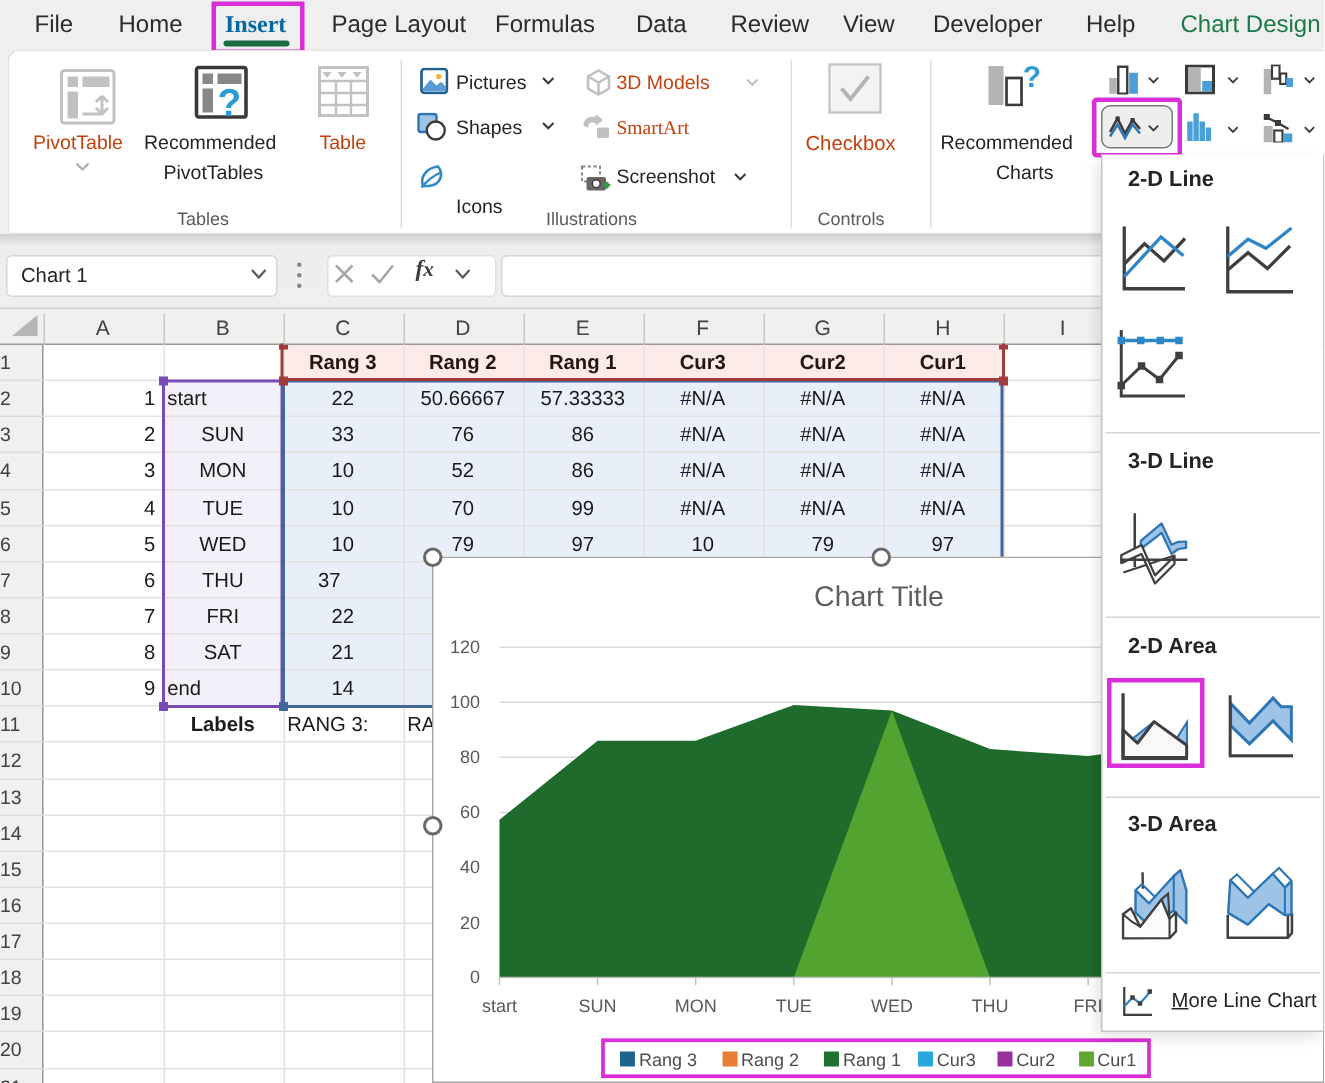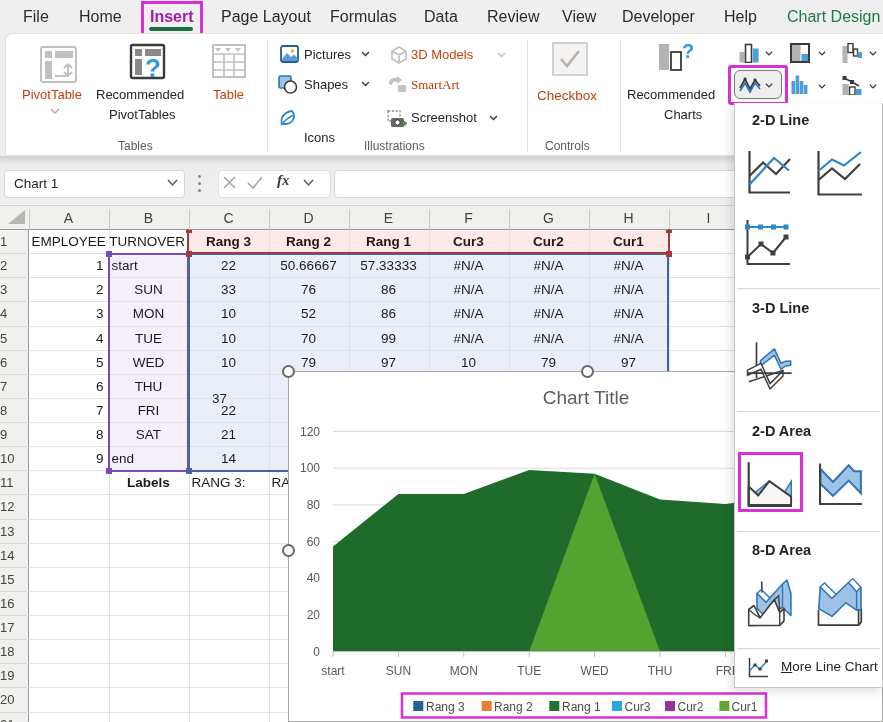--- a/index.html
+++ b/index.html
@@ -25,21 +25,21 @@
 <div class="tab" style="left:23px;">File</div>
 <div class="tab" style="left:79px;">Home</div>
 <div class="tab" style="left:221px;">Page Layout</div>
 <div class="tab" style="left:330px;">Formulas</div>
 <div class="tab" style="left:424px;">Data</div>
 <div class="tab" style="left:487px;">Review</div>
 <div class="tab" style="left:562px;">View</div>
 <div class="tab" style="left:622px;">Developer</div>
 <div class="tab" style="left:724px;">Help</div>
 <div class="tab" style="left:787px;color:#1b7a46;">Chart Design</div>
-<div class="tab" style="left:150px;font-weight:700;color:#a21caf;">Insert</div>
+<div class="tab" style="left:150px;font-weight:700;color:#0369a1;font-family:Liberation Serif, serif;">Insert</div>
 <div class="abs" style="left:149px;top:26.5px;width:44px;height:4px;background:#1b6e44;border-radius:2px;"></div>
 <div class="abs" style="left:141px;top:1px;width:62px;height:35px;border:3px solid #da2fd8;"></div>
 <div class="abs" style="left:5px;top:33px;width:878px;height:122.5px;background:#fff;border:1px solid #e4e2e0;border-radius:8px 0 0 0;border-right:none;"></div>
 <div class="abs" style="left:267px;top:40px;width:1px;height:112px;background:#e2e0de;"></div>
 <div class="abs" style="left:527px;top:40px;width:1px;height:112px;background:#e2e0de;"></div>
 <div class="abs" style="left:620px;top:40px;width:1px;height:112px;background:#e2e0de;"></div>
 <div class="glabel" style="left:118px;top:139px;">Tables</div>
 <div class="glabel" style="left:364px;top:139px;">Illustrations</div>
 <div class="glabel" style="left:545px;top:139px;">Controls</div>
 <svg class="abs" style="left:38px;top:44px;" width="41" height="40" viewBox="0 0 41 40">
@@ -308,21 +308,20 @@
 <div class="abs" style="left:665.5px;top:229.8px;width:6px;height:3px;background:#a23b3b;"></div>
 <div class="abs" style="left:187.5px;top:251.6px;width:482px;height:2.6px;background:#a23b3b;"></div>
 <div class="abs" style="left:187.3px;top:229.4px;width:2px;height:24.8px;background:#a23b3b;"></div>
 <div class="abs" style="left:667.7px;top:229.4px;width:2px;height:24.8px;background:#a23b3b;"></div>
 <div class="abs" style="left:665.5px;top:250.7px;width:6px;height:6px;background:#a23b3b;"></div>
 <div class="abs" style="left:105.5px;top:250.7px;width:6px;height:6px;background:#7a4bb5;"></div>
 <div class="abs" style="left:105.5px;top:468.2px;width:6px;height:6px;background:#7a4bb5;"></div>
 <div class="abs" style="left:185.5px;top:468.2px;width:6px;height:6px;background:#44679b;"></div>
 <div class="abs" style="left:185.5px;top:250.7px;width:6px;height:6px;background:#a23b3b;"></div>
 <div class="abs" style="left:665.5px;top:468.2px;width:6px;height:6px;background:#44679b;"></div>
-<div class="cell" style="left:31.5px;top:229.6px;width:160px;">EMPLOYEE TURNOVER</div>
 <div class="cell ctr" style="left:189.5px;top:230.1px;width:78.0px;font-weight:700;color:#231512;">Rang 3</div>
 <div class="cell ctr" style="left:269.5px;top:230.1px;width:78.0px;font-weight:700;color:#231512;">Rang 2</div>
 <div class="cell ctr" style="left:349.5px;top:230.1px;width:78.0px;font-weight:700;color:#231512;">Rang 1</div>
 <div class="cell ctr" style="left:429.5px;top:230.1px;width:78.0px;font-weight:700;color:#231512;">Cur3</div>
 <div class="cell ctr" style="left:509.5px;top:230.1px;width:78.0px;font-weight:700;color:#231512;">Cur2</div>
 <div class="cell ctr" style="left:589.5px;top:230.1px;width:78.0px;font-weight:700;color:#231512;">Cur1</div>
 <div class="cell rt" style="left:29.5px;top:254.22px;width:78.0px;padding-right:4px;">1</div>
 <div class="cell rt" style="left:29.5px;top:278.34px;width:78.0px;padding-right:4px;">2</div>
 <div class="cell rt" style="left:29.5px;top:302.46px;width:78.0px;padding-right:4px;">3</div>
 <div class="cell rt" style="left:29.5px;top:326.58px;width:78.0px;padding-right:4px;">4</div>
@@ -338,21 +337,21 @@
 <div class="cell ctr" style="left:109.5px;top:350.7px;width:78.0px;">WED</div>
 <div class="cell ctr" style="left:109.5px;top:374.82px;width:78.0px;">THU</div>
 <div class="cell ctr" style="left:109.5px;top:398.94px;width:78.0px;">FRI</div>
 <div class="cell ctr" style="left:109.5px;top:423.06px;width:78.0px;">SAT</div>
 <div class="cell" style="left:111.5px;top:447.18px;width:74px;">end</div>
 <div class="cell ctr" style="left:189.5px;top:254.22px;width:78.0px;">22</div>
 <div class="cell ctr" style="left:189.5px;top:278.34px;width:78.0px;">33</div>
 <div class="cell ctr" style="left:189.5px;top:302.46px;width:78.0px;">10</div>
 <div class="cell ctr" style="left:189.5px;top:326.58px;width:78.0px;">10</div>
 <div class="cell ctr" style="left:189.5px;top:350.7px;width:78.0px;">10</div>
-<div class="cell ctr" style="left:189.5px;top:374.82px;width:60px;margin-top:12px;">37</div>
+<div class="cell ctr" style="left:189.5px;top:374.82px;width:60px;">37</div>
 <div class="cell ctr" style="left:189.5px;top:398.94px;width:78.0px;">22</div>
 <div class="cell ctr" style="left:189.5px;top:423.06px;width:78.0px;">21</div>
 <div class="cell ctr" style="left:189.5px;top:447.18px;width:78.0px;">14</div>
 <div class="cell ctr" style="left:269.5px;top:254.22px;width:78.0px;">50.66667</div>
 <div class="cell ctr" style="left:269.5px;top:278.34px;width:78.0px;">76</div>
 <div class="cell ctr" style="left:269.5px;top:302.46px;width:78.0px;">52</div>
 <div class="cell ctr" style="left:269.5px;top:326.58px;width:78.0px;">70</div>
 <div class="cell ctr" style="left:269.5px;top:350.7px;width:78.0px;">79</div>
 <div class="cell ctr" style="left:349.5px;top:254.22px;width:78.0px;">57.33333</div>
 <div class="cell ctr" style="left:349.5px;top:278.34px;width:78.0px;">86</div>
@@ -485,21 +484,21 @@
 <path d="M39.7 33.9 L46.3 23.5 L46.3 38.8 Z" fill="#9dc3e6" stroke="#2e75b6" stroke-width="1.4"></path>
 <path d="M3.7 28.5 L13.3 37.5 L24.4 23.1 L46.1 38.8 L46.1 47 L3.7 47 Z" fill="#f8f8f8" stroke="#3f3f3f" stroke-width="2" stroke-linejoin="round"></path>
 <path d="M3.7 4.2 L3.7 47.8 L47 47.8" stroke="#3f3f3f" stroke-width="2.2" fill="none"></path>
 </svg>
 <svg class="abs" style="left:819px;top:458px;" width="44" height="47" viewBox="0 0 44 47">
 <path d="M1.4 10.9 L14 24 L29.7 7.3 L35.1 13.2 L41.9 13.2 L41.9 35.2 L29.7 22.6 L14 37.9 L1.4 25.8 Z" fill="#9dc3e6" stroke="#2e75b6" stroke-width="2"></path>
 <path d="M1 5.5 L1 46 L43 46" stroke="#3f3f3f" stroke-width="2.2" fill="none"></path>
 </svg>
 <div class="abs" style="left:737.5px;top:451.5px;width:65px;height:60px;border:3px solid #da2fd8;"></div>
 <div class="abs" style="left:737px;top:531px;width:143px;height:1px;background:#d8d6d4;"></div>
-<div class="abs" style="left:752px;top:542px;font-size:14.5px;font-weight:700;color:#242424;">8-D Area</div>
+<div class="abs" style="left:752px;top:542px;font-size:14.5px;font-weight:700;color:#242424;">3-D Area</div>
 <svg class="abs" style="left:738px;top:565px;" width="72" height="70" viewBox="0 0 72 70">
 <path d="M23.7 16.5 L23.9 27.5" stroke="#3f3f3f" stroke-width="1.6"></path>
 <path d="M19 28.4 L28 37.2 L44.5 19 L48.9 15.1 L52.9 28.6 L52.9 50.5 L44.5 42.2 L28 52.2 L19 43.4 Z" fill="#9dc3e6" stroke="#2e75b6" stroke-width="1.6" stroke-linejoin="round"></path>
 <path d="M44.5 19.5 L44.5 42.2 M19 28.4 L23.3 24.5 L32.5 33.5" stroke="#2e75b6" stroke-width="1.4" fill="none"></path>
 <path d="M10.7 60.6 L10.7 44.5 L16 40.5 L22.1 52.8 L36.3 34.6 L41.7 47.5 L46 43.3 L46 55.9 L41.7 60.4 Z" fill="#fcfcfc" stroke="#3f3f3f" stroke-width="1.6" stroke-linejoin="round"></path>
 <path d="M10.7 44.5 L16.6 49.5 L22.1 52.8 M36.3 34.6 L40.7 30.8 L41.7 47.5 M41.7 47.5 L41.7 60.4" stroke="#3f3f3f" stroke-width="1.4" fill="none"></path>
 </svg>
 <svg class="abs" style="left:812px;top:565px;" width="71" height="70" viewBox="0 0 71 70">
 <path d="M6.5 44.8 L6.5 60.2 L46.6 60.2 L46.6 45 L49.3 44.2 L49.3 57 L46.6 60.2" fill="#fcfcfc" stroke="#3f3f3f" stroke-width="1.7" stroke-linejoin="round"></path>
 <path d="M8.2 21.8 L19.9 33.5 L36.4 17.5 L44.6 26.7 L49 22.2 L49 44.6 L44.6 45.1 L33.9 37.8 L19.9 51.4 L6.8 43.6 Z" fill="#9dc3e6" stroke="#2e75b6" stroke-width="1.6" stroke-linejoin="round"></path>

